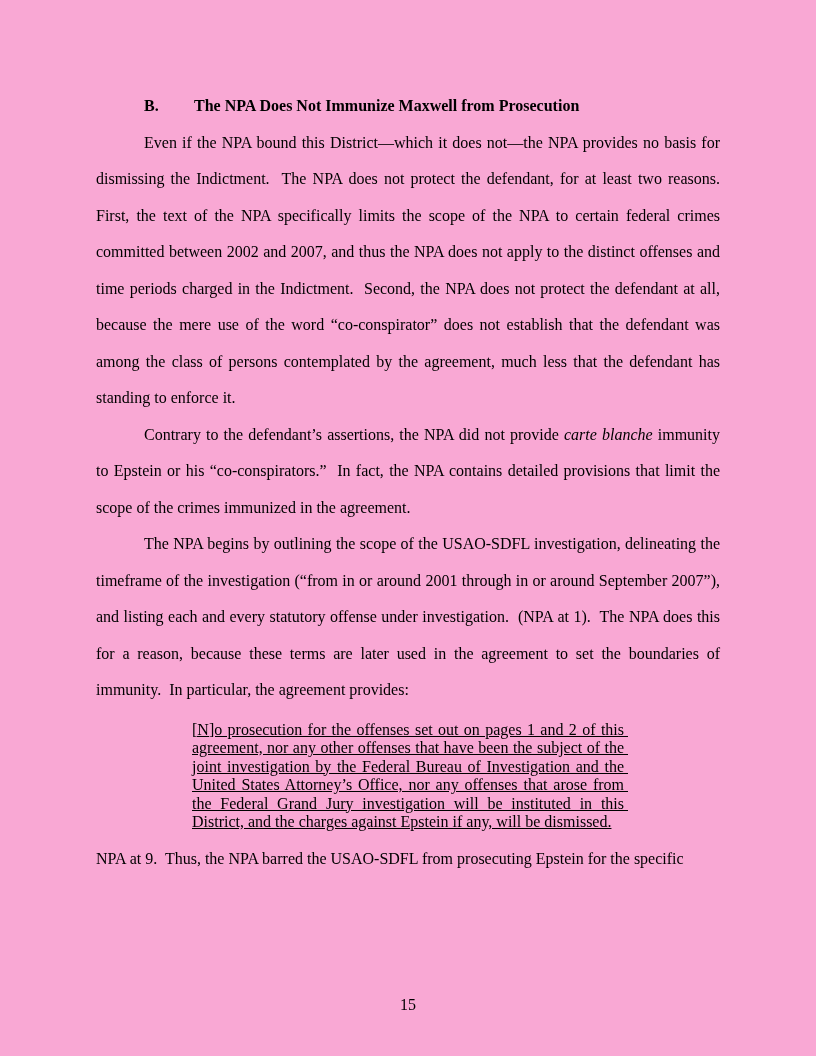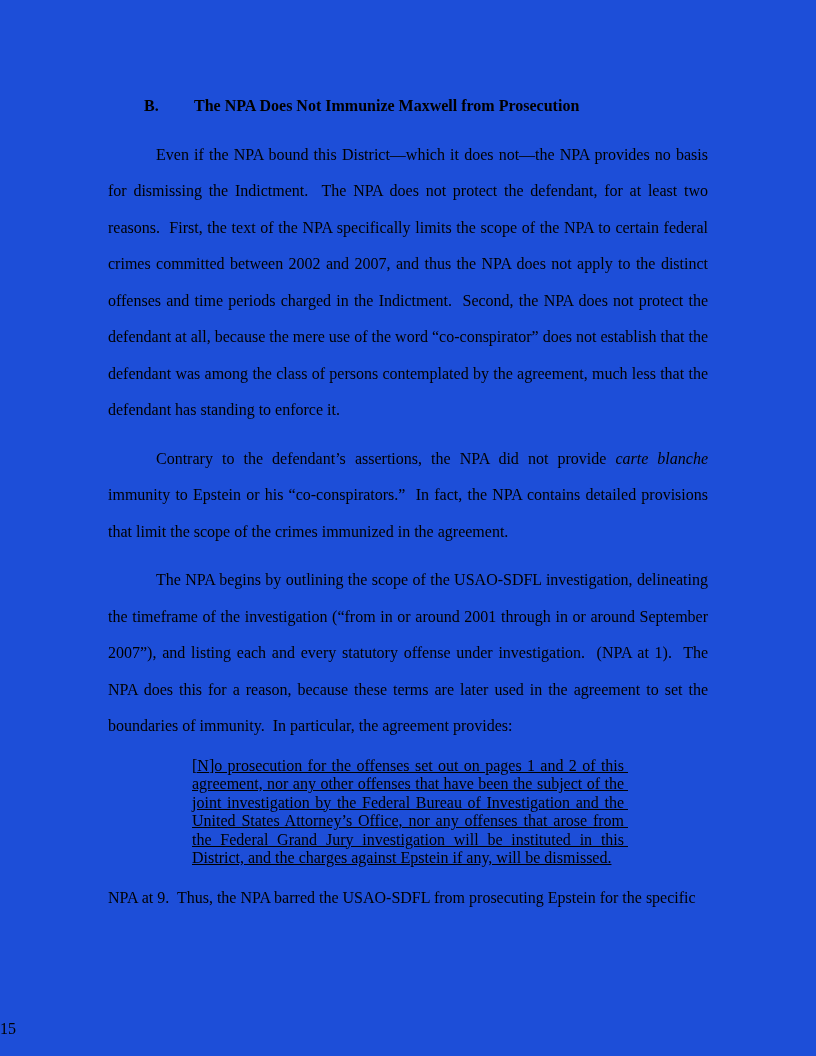--- a/index.html
+++ b/index.html
@@ -4,21 +4,21 @@
 <style>
   html, body {
     margin: 0;
     padding: 0;
     background: #ffffff;
   }
   .page {
     position: relative;
     width: 816px;
     height: 1056px;
-    background: #1d4ed8;
+    background: #f9a8d4;
     font-family: "Liberation Serif", "DejaVu Serif", serif;
     color: #000000;
     overflow: hidden;
   }
   .content {
     position: absolute;
     left: 96px;
     top: 88px;
     width: 624px;
   }
@@ -27,41 +27,41 @@
     font-size: 16px;
     line-height: 36.5px;
     font-weight: bold;
     white-space: pre;
   }
   .heading-b { padding-left: 48px; }
   .heading-b .h-label { display: inline-block; width: 50px; }
   .heading-1 { padding-left: 96px; }
   .heading-1 .h-label { display: inline-block; width: 48px; }
   .body-para {
-    margin: 12px;
+    margin: 0;
     font-size: 16px;
     line-height: 36.5px;
     text-align: justify;
     white-space: pre-wrap;
   }
   .first-indent { text-indent: 48px; }
   .block-quote {
     margin: 12px 96px 9px 96px;
     font-size: 16px;
     line-height: 18.5px;
     text-align: justify;
     white-space: pre-wrap;
     text-decoration: underline;
   }
   .page-number {
     position: absolute;
-    top: 1020px;
+    top: 996px;
     left: 0;
     width: 100%;
-    text-align: left;
+    text-align: center;
     font-size: 16px;
     line-height: 18px;
   }
   em { font-style: italic; }
 </style>
 </head>
 <body>
 
 <div class="page">
   <div class="content">

